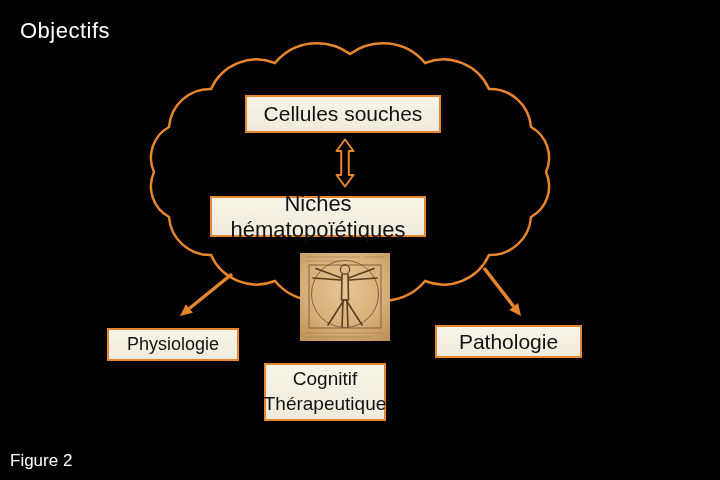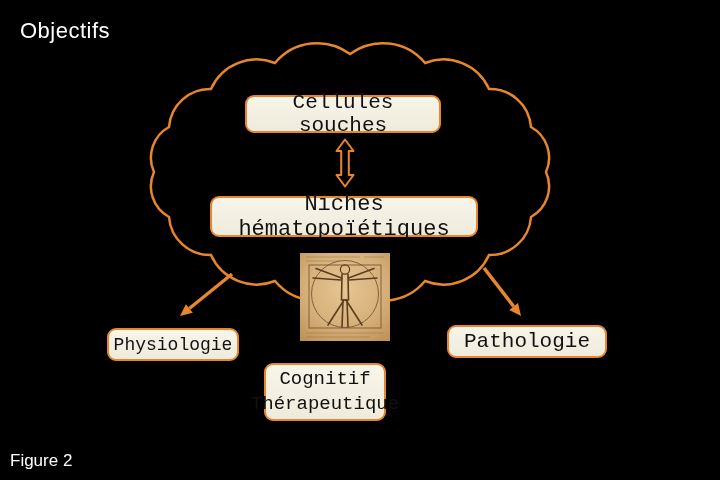--- a/index.html
+++ b/index.html
@@ -12,28 +12,28 @@
     font-family:"Liberation Sans",sans-serif;letter-spacing:0.5px;
   }
   .figure-caption{
     position:absolute;left:10px;top:451px;color:#fff;font-size:17px;
     font-family:"Liberation Sans",sans-serif;
   }
   .overlay{position:absolute;left:0;top:0;width:720px;height:480px;}
   .node{
     position:absolute;box-sizing:border-box;
     background:linear-gradient(#f7f4e9,#efebdc);
-    border:2.5px solid #E8862D;border-radius:9px;
+    border:2.5px solid #E8862D;border-radius:0;
     color:#111;display:flex;align-items:center;justify-content:center;
-    text-align:center;font-family:Liberation Mono, monospace;
+    text-align:center;font-family:Liberation Sans, sans-serif;
   }
   .node-cellules{left:245px;top:95px;width:196px;height:38px;font-size:21px;}
-  .node-niches{left:210px;top:196px;width:268px;height:41px;font-size:22px;}
+  .node-niches{left:210px;top:196px;width:216px;height:41px;font-size:22px;}
   .node-physiologie{left:107px;top:328px;width:132px;height:33px;font-size:18px;}
-  .node-pathologie{left:447px;top:325px;width:160px;height:33px;font-size:21px;}
+  .node-pathologie{left:435px;top:325px;width:147px;height:33px;font-size:21px;}
   .node-cognitif{left:264px;top:363px;width:122px;height:58px;font-size:19px;
     line-height:1.3;flex-direction:column;}
   .node-cognitif span{display:block;}
   .dbl-arrow{position:absolute;left:330px;top:138px;width:30px;height:50px;}
   .vitruvian{position:absolute;left:300px;top:253px;width:90px;height:88px;}
 </style>
 </head>
 <body>
 
 <div class="slide">

